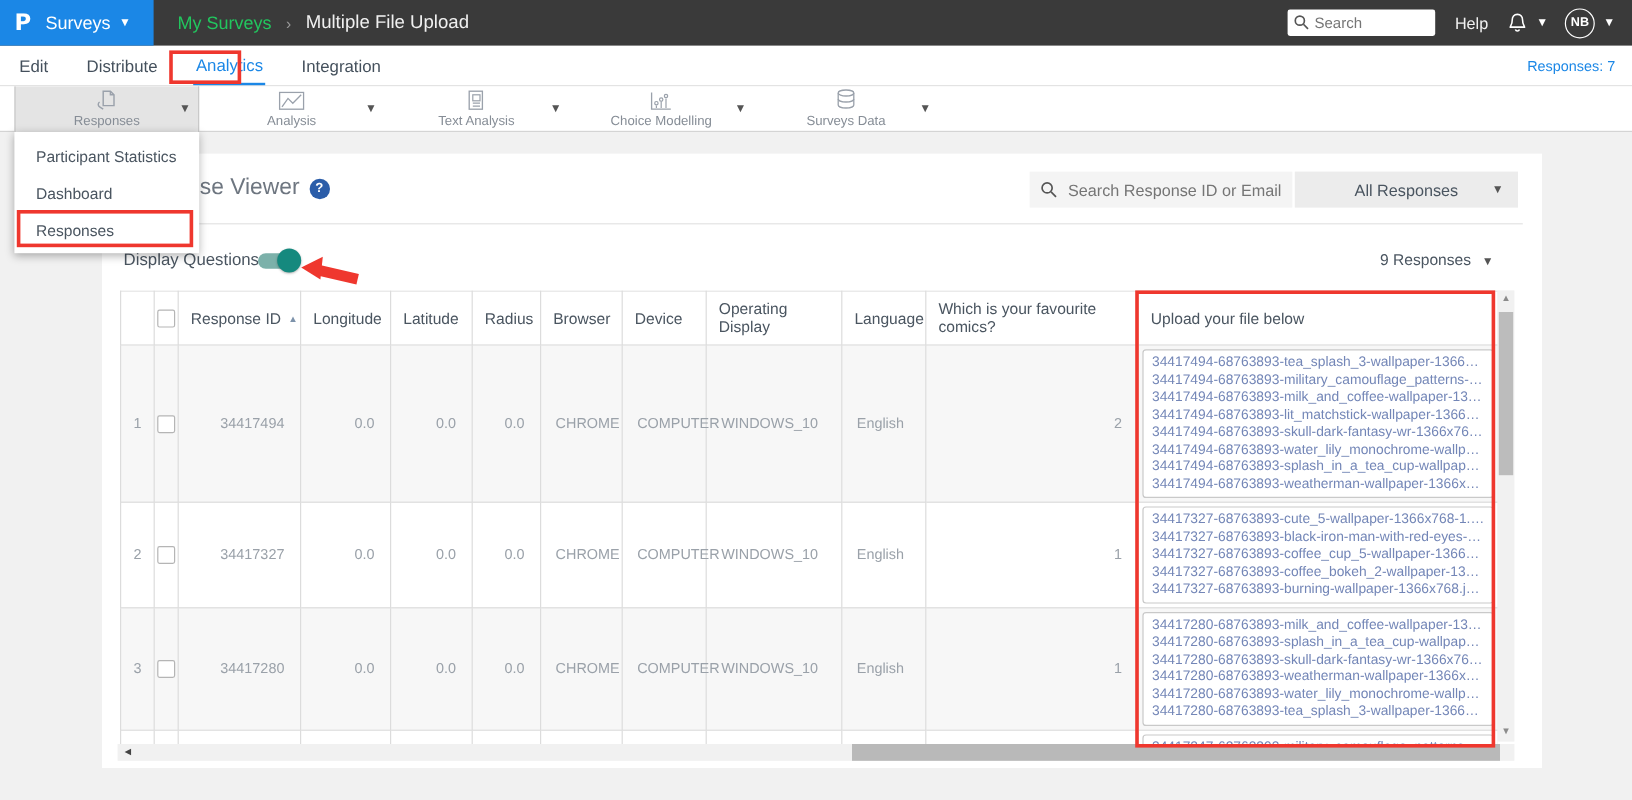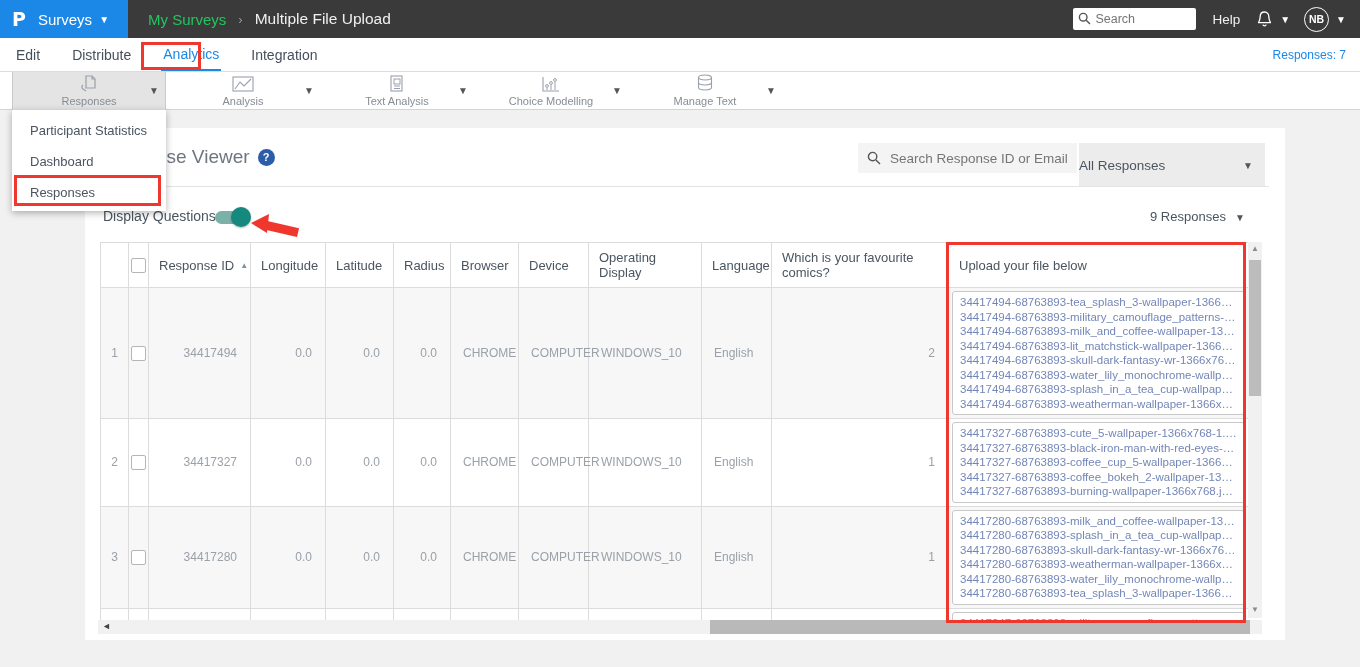--- a/index.html
+++ b/index.html
@@ -47,21 +47,21 @@
 
   
   .dropdown { position:absolute; left:12px; top:110px; width:154px; height:101px; background:#fff; box-shadow:0 2px 7px rgba(0,0,0,.3); z-index:20; padding-top:5px; }
   .menu-item { font-size:13px; color:#4a5560; padding:8px 0 8px 18px; cursor:pointer; }
 
   
   .viewer-title { position:absolute; left:101px; top:146px; font-size:19px; color:#6e7680; z-index:3; }
   .help-circle { display:inline-block; width:17px; height:17px; border-radius:50%; background:#2b5da9; color:#fff; font-size:11px; font-weight:bold; text-align:center; line-height:17px; vertical-align:2px; margin-left:8px; cursor:pointer; }
   .resp-search { position:absolute; left:858px; top:143px; width:219px; height:30px; background:#f4f4f4; border:none; outline:none; font-size:13.5px; color:#555; padding:0 8px 0 32px; font-family:"Liberation Sans",sans-serif; }
   .resp-search-icon { position:absolute; left:867px; top:151px; z-index:2; }
-  .filter-box { position:absolute; left:1079px; top:143px; width:186px; height:44px; background:#ececec; display:flex; align-items:center; justify-content:flex-start; font-size:13.5px; color:#4a5560; cursor:pointer; }
+  .filter-box { position:absolute; left:1079px; top:143px; width:186px; height:30px; background:#ececec; display:flex; align-items:center; justify-content:center; font-size:13.5px; color:#4a5560; cursor:pointer; }
   .filter-box .caret { position:absolute; right:12px; color:#555; }
   .hdr-divider { position:absolute; left:101px; top:186px; width:1168px; height:1px; background:#e3e3e3; }
 
   .dq-label { position:absolute; left:103px; top:208px; font-size:14px; color:#4a5560; }
   .toggle { position:absolute; left:215px; top:211px; width:33px; height:13px; border-radius:7px; background:#7cb1aa; cursor:pointer; }
   .toggle-knob { position:absolute; right:-3px; top:-4px; width:20px; height:20px; border-radius:50%; background:#15897e; box-shadow:0 1px 2px rgba(0,0,0,.3); }
   .count-dd { position:absolute; left:1150px; top:209px; font-size:13px; color:#4a5560; cursor:pointer; }
   .count-dd .caret { color:#555; margin-left:9px; }
 
   
@@ -196,21 +196,21 @@
       <span class="tool-caret">▼</span>
     </div>
     <div class="tool-item">
       <span class="tool-icon">
         <svg width="18" height="19" viewBox="0 0 18 19">
             <ellipse cx="9" cy="3.5" rx="6.5" ry="2.5" fill="none" stroke="#9aa1ab" stroke-width="1.1"></ellipse>
             <path d="M2.5 3.5 v5 a6.5 2.5 0 0 0 13 0 v-5" fill="none" stroke="#9aa1ab" stroke-width="1.1"></path>
             <path d="M2.5 8.5 v5 a6.5 2.5 0 0 0 13 0 v-5" fill="none" stroke="#9aa1ab" stroke-width="1.1"></path>
           </svg>
       </span>
-      <span class="tool-label">Manage Text</span>
+      <span class="tool-label">Surveys Data</span>
       <span class="tool-caret">▼</span>
     </div>
   </div>
 
   <div class="page-bg"></div>
   <div class="card"></div>
 
   <div class="viewer-title">
     <span>Response Viewer</span><span class="help-circle">?</span>
   </div>

